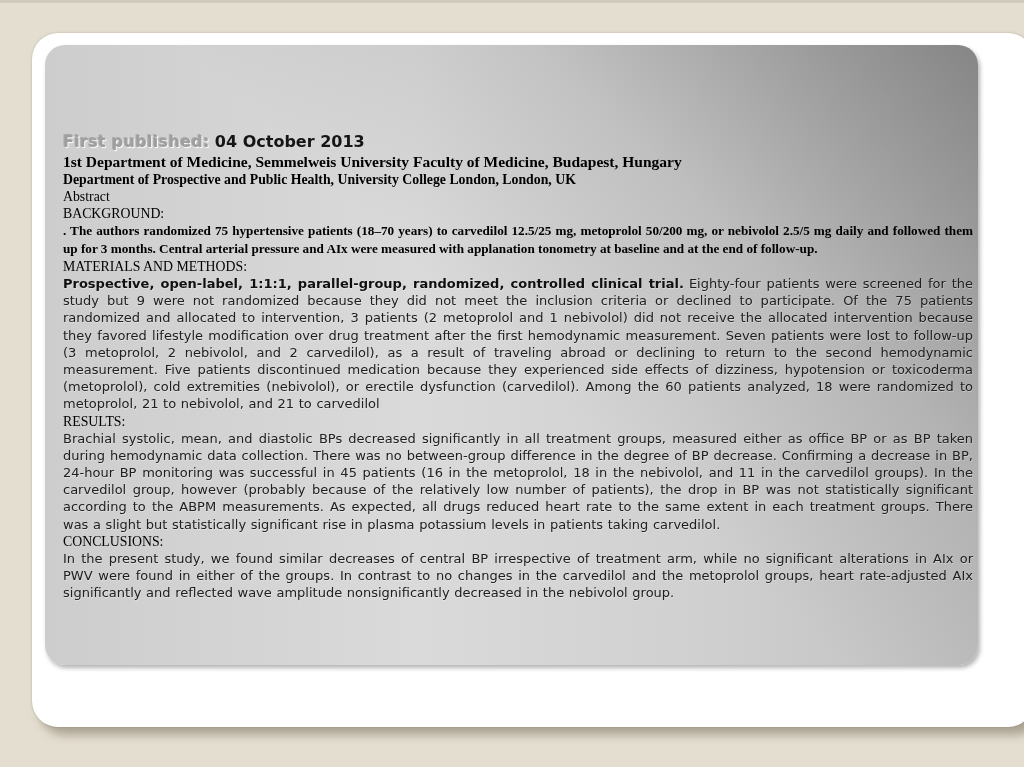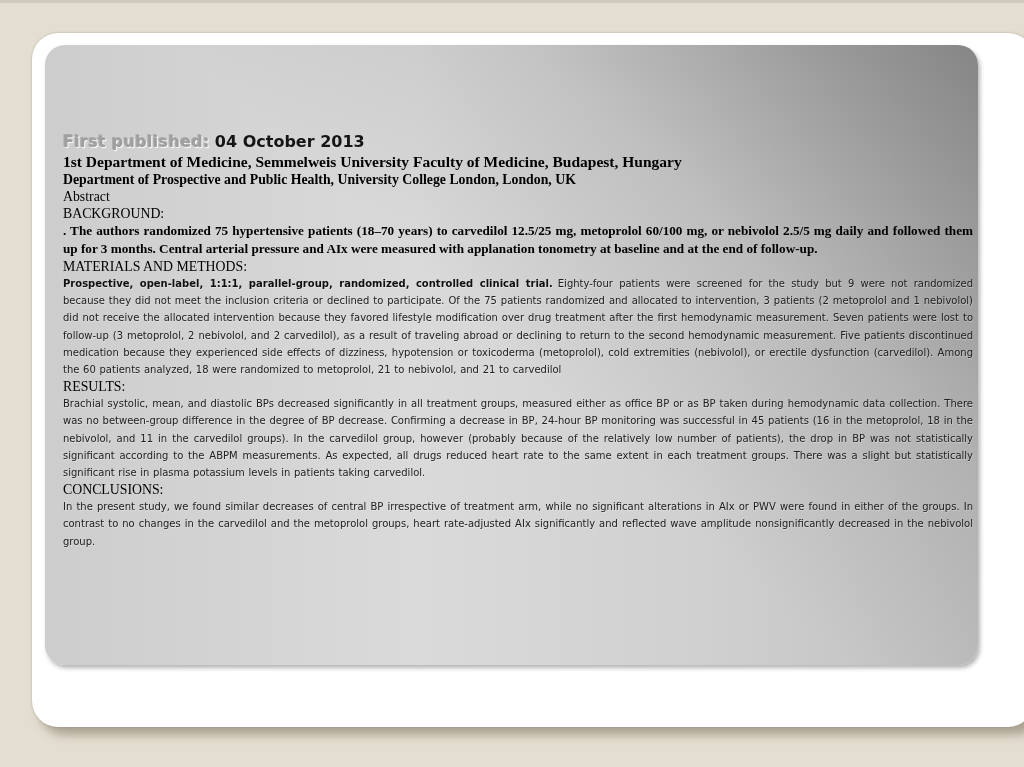--- a/index.html
+++ b/index.html
@@ -59,21 +59,21 @@
   .sec-head {
     font-family:"Liberation Serif", serif; font-weight:normal;
     font-size:13.8px; line-height:17px; color:#000;
   }
   .serif-body {
     font-family:"Liberation Serif", serif; font-weight:bold;
     font-size:13.2px; line-height:18px; color:#000;
     text-align:justify;
   }
   .sans-body {
-    font-size:10px; line-height:17.2px; color:#202020;
+    font-size:13px; line-height:17.2px; color:#202020;
     text-align:justify; word-spacing:0.5px;
     text-shadow:0.5px 0.5px 0.5px rgba(255,255,255,0.35);
   }
   .lead { font-weight:bold; color:#101010; margin-right:5px; }
 </style>
 </head>
 <body>
 
 <div class="top-edge"></div>
 
@@ -88,21 +88,21 @@
 
 
       <p class="affil-1">1st Department of Medicine, Semmelweis University Faculty of Medicine, Budapest, Hungary</p>
 
       <p class="affil-2">Department of Prospective and Public Health, University College London, London, UK</p>
 
       <p class="sec-head">Abstract</p>
 
       <p class="sec-head">BACKGROUND:</p>
 
-      <p class="serif-body">. The authors randomized 75 hypertensive patients (18–70 years) to carvedilol 12.5/25 mg, metoprolol 60/100 mg, or nebivolol 2.5/5 mg daily and followed them up for 3 months. Central arterial pressure and AIx were measured with applanation tonometry at baseline and at the end of follow-up.</p>
+      <p class="serif-body">. The authors randomized 75 hypertensive patients (18–70 years) to carvedilol 12.5/25 mg, metoprolol 50/200 mg, or nebivolol 2.5/5 mg daily and followed them up for 3 months. Central arterial pressure and AIx were measured with applanation tonometry at baseline and at the end of follow-up.</p>
 
       <p class="sec-head">MATERIALS AND METHODS:</p>
 
       <p class="sans-body"><span class="lead">Prospective, open-label, 1:1:1, parallel-group, randomized, controlled clinical trial.</span><span>Eighty-four patients were screened for the study but 9 were not randomized because they did not meet the inclusion criteria or declined to participate. Of the 75 patients randomized and allocated to intervention, 3 patients (2 metoprolol and 1 nebivolol) did not receive the allocated intervention because they favored lifestyle modification over drug treatment after the first hemodynamic measurement. Seven patients were lost to follow-up (3 metoprolol, 2 nebivolol, and 2 carvedilol), as a result of traveling abroad or declining to return to the second hemodynamic measurement. Five patients discontinued medication because they experienced side effects of dizziness, hypotension or toxicoderma (metoprolol), cold extremities (nebivolol), or erectile dysfunction (carvedilol). Among the 60 patients analyzed, 18 were randomized to metoprolol, 21 to nebivolol, and 21 to carvedilol</span></p>
 
       <p class="sec-head">RESULTS:</p>
 
       <p class="sans-body">Brachial systolic, mean, and diastolic BPs decreased significantly in all treatment groups, measured either as office BP or as BP taken during hemodynamic data collection. There was no between-group difference in the degree of BP decrease. Confirming a decrease in BP, 24-hour BP monitoring was successful in 45 patients (16 in the metoprolol, 18 in the nebivolol, and 11 in the carvedilol groups). In the carvedilol group, however (probably because of the relatively low number of patients), the drop in BP was not statistically significant according to the ABPM measurements. As expected, all drugs reduced heart rate to the same extent in each treatment groups. There was a slight but statistically significant rise in plasma potassium levels in patients taking carvedilol.</p>
 
       <p class="sec-head">CONCLUSIONS:</p>

